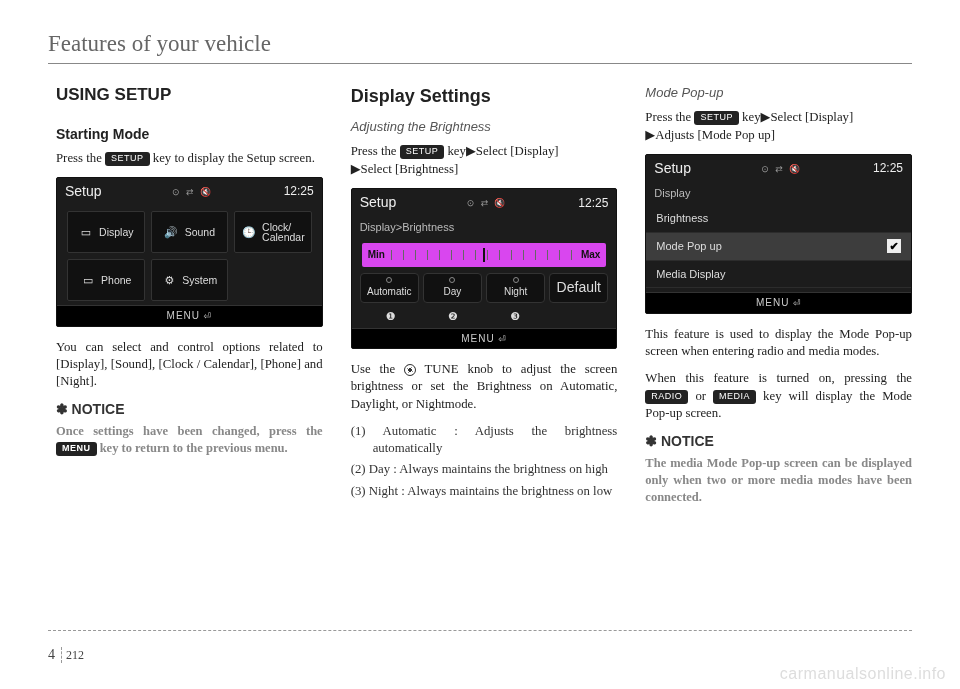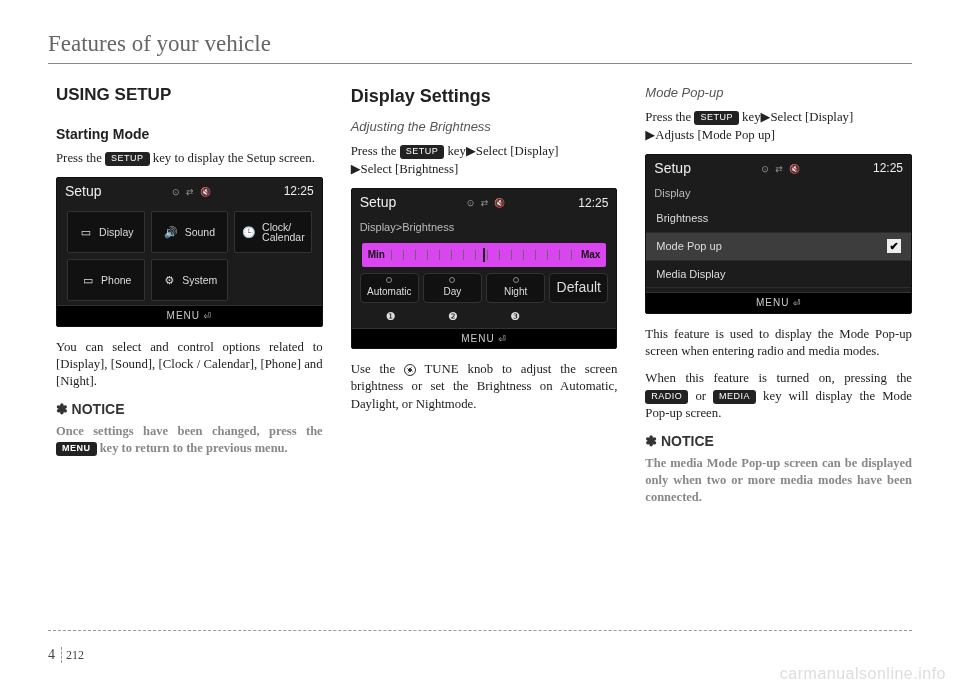--- a/index.html
+++ b/index.html
@@ -197,20 +197,25 @@
           <span>❷</span>
           <span>❸</span>
           <span></span>
         </div>
         <div class="menubar">MENU</div>
       </div>
 
       <p>
         <span>Use the </span><span class="tune-knob"></span><span> TUNE knob to adjust the screen brightness or set the Brightness on Automatic, Daylight, or Nightmode.</span>
       </p>
+      <ol class="paren">
+        <li>(1) Automatic : Adjusts the bright­ness automatically</li>
+        <li>(2) Day : Always maintains the bright­ness on high</li>
+        <li>(3) Night : Always maintains the brightness on low</li>
+      </ol>
     </div>
 
     <div class="col">
       <h4 class="italic">Mode Pop-up</h4>
       <p>
         <span>Press the </span><span class="keycap">SETUP</span><span> key</span><span class="arrow">▶</span><span>Select [Display] </span><br><span class="arrow">▶</span><span>Adjusts [Mode Pop up]</span>
       </p>
 
       <div class="infoscreen">
         <div class="topbar">

